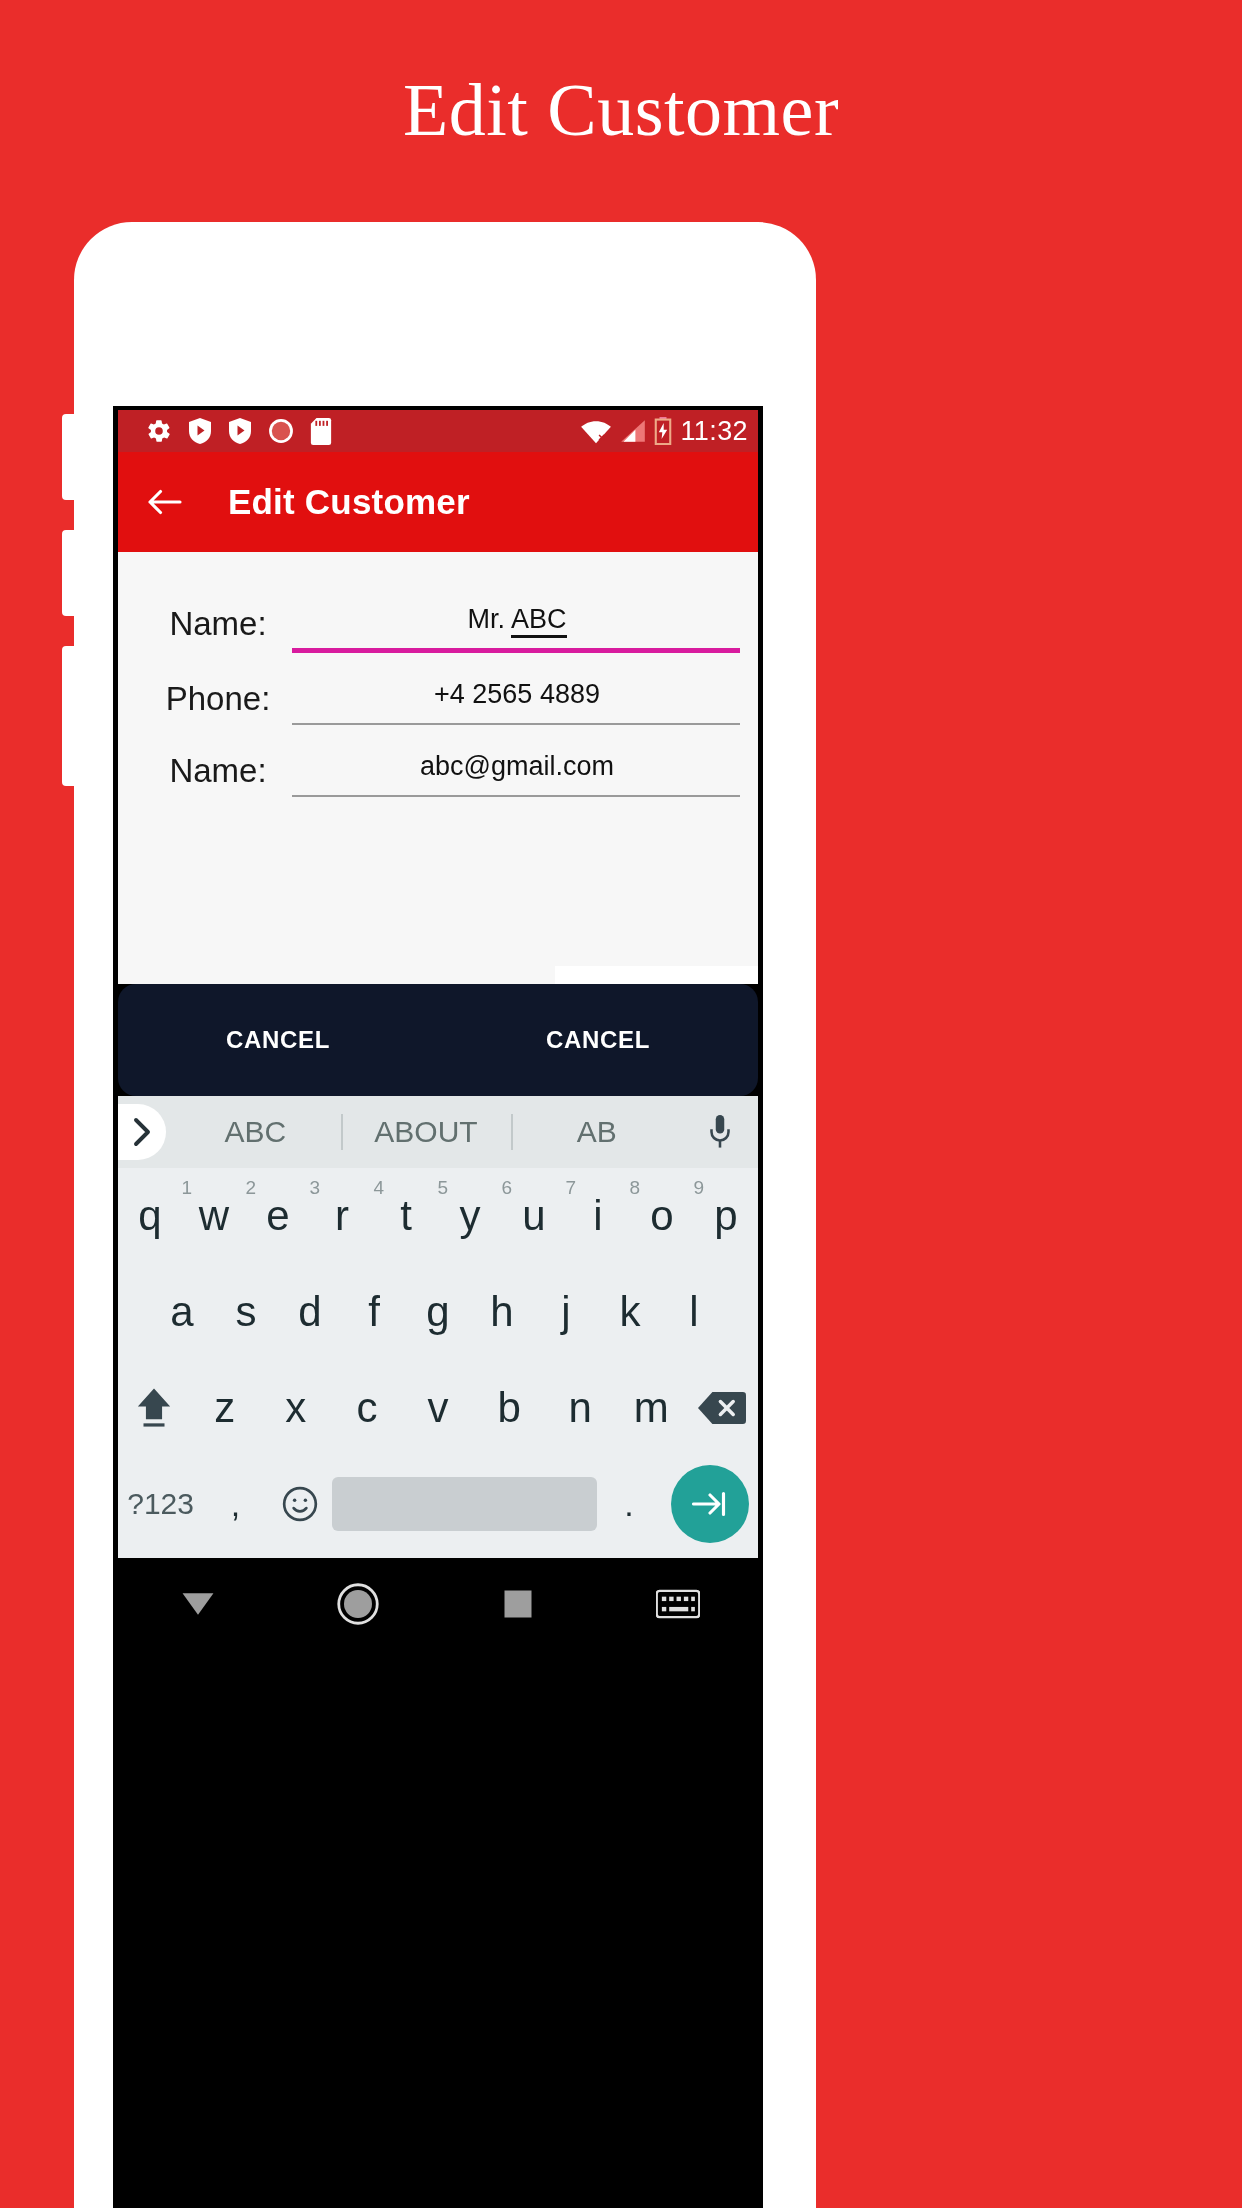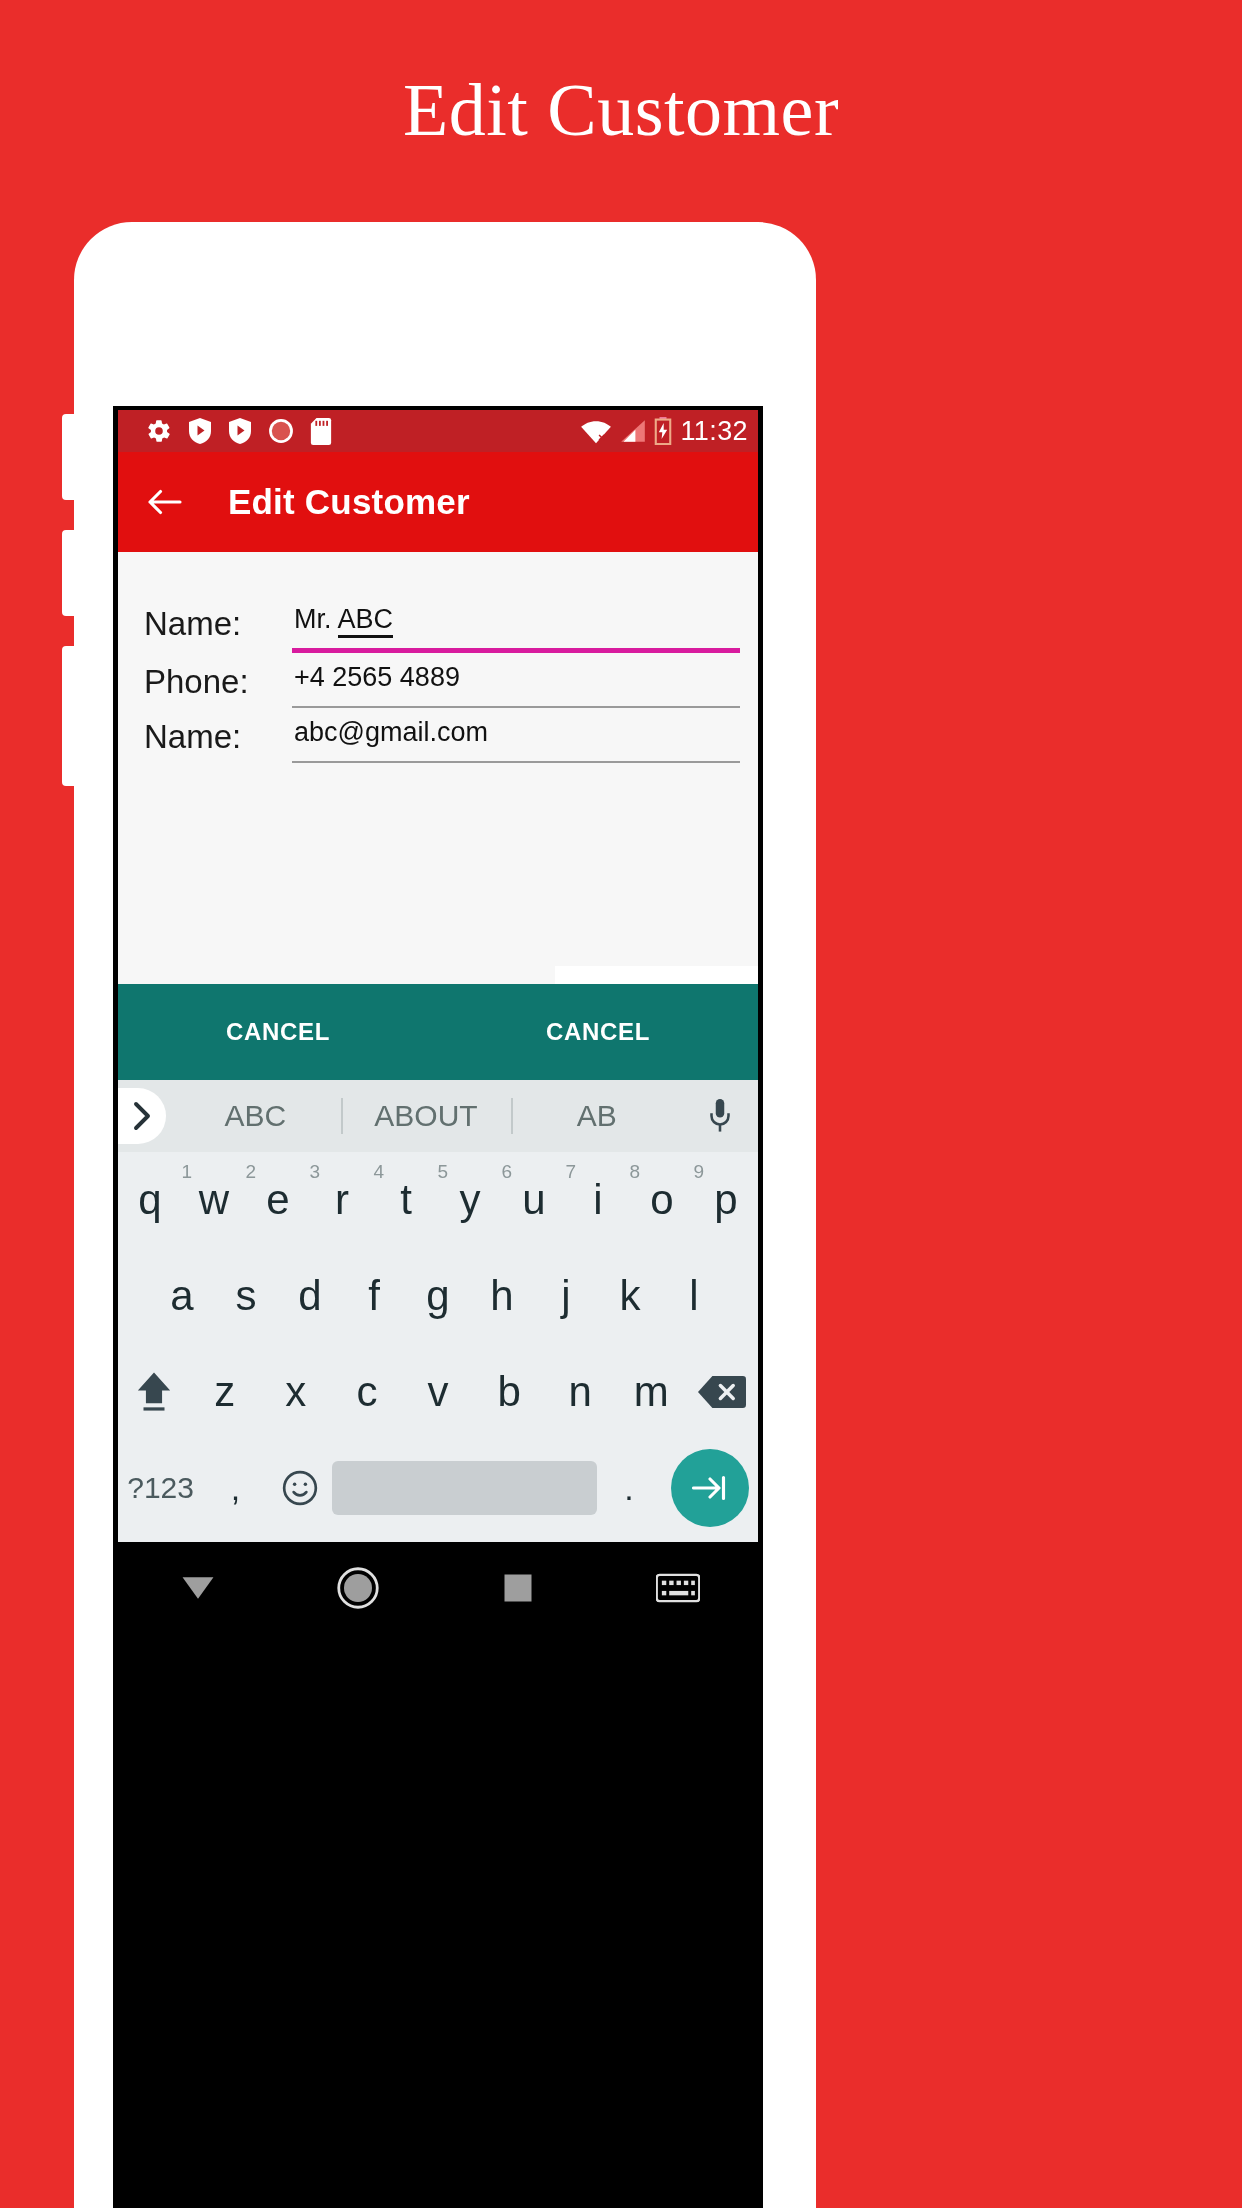--- a/index.html
+++ b/index.html
@@ -87,21 +87,22 @@
 
   
   .form-area {
     background: #f7f7f7;
     height: 432px;
     padding: 44px 18px 0 26px;
   }
   .form-row {
     display: flex;
     align-items: flex-start;
-    margin-bottom: 1px;
+    margin-bottom: 18px;
+    text-align: center;
   }
   .form-label {
     width: 148px;
     font-size: 33px;
     color: #1a1a1a;
     padding-top: 9px;
     flex-shrink: 0;
   }
   .field-wrap { flex: 1; }
   .field-value {
@@ -113,23 +114,24 @@
   .field-value .composing {
     border-bottom: 3px solid #111111;
     padding-bottom: 1px;
   }
   .field-underline { height: 2px; background: #9a9a9a; }
   .field-underline.focused { height: 5px; background: #d81b9e; }
 
   
   .action-bar {
     display: flex;
-    background: #0f766e;
-    height: 96px;
+    background: #0f172a;
+    height: 112px;
     position: relative;
+    border-radius: 18px;
   }
   .action-bar::before {
     content: "";
     position: absolute;
     left: 437px; right: 0; top: -18px;
     height: 18px;
     background: #ffffff;
   }
   .action-btn {
     flex: 1;

